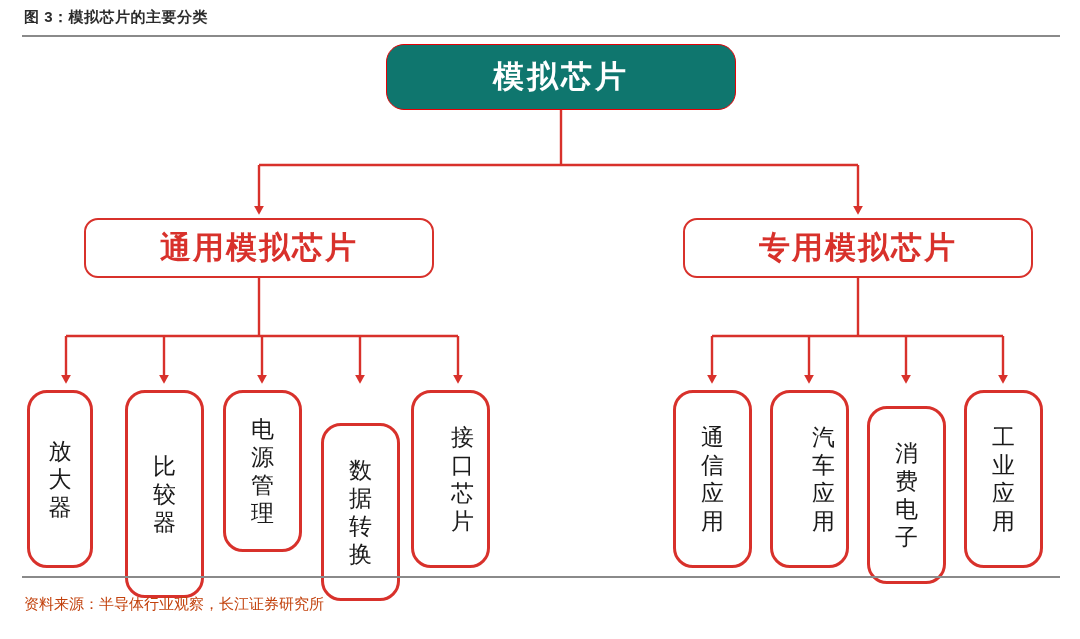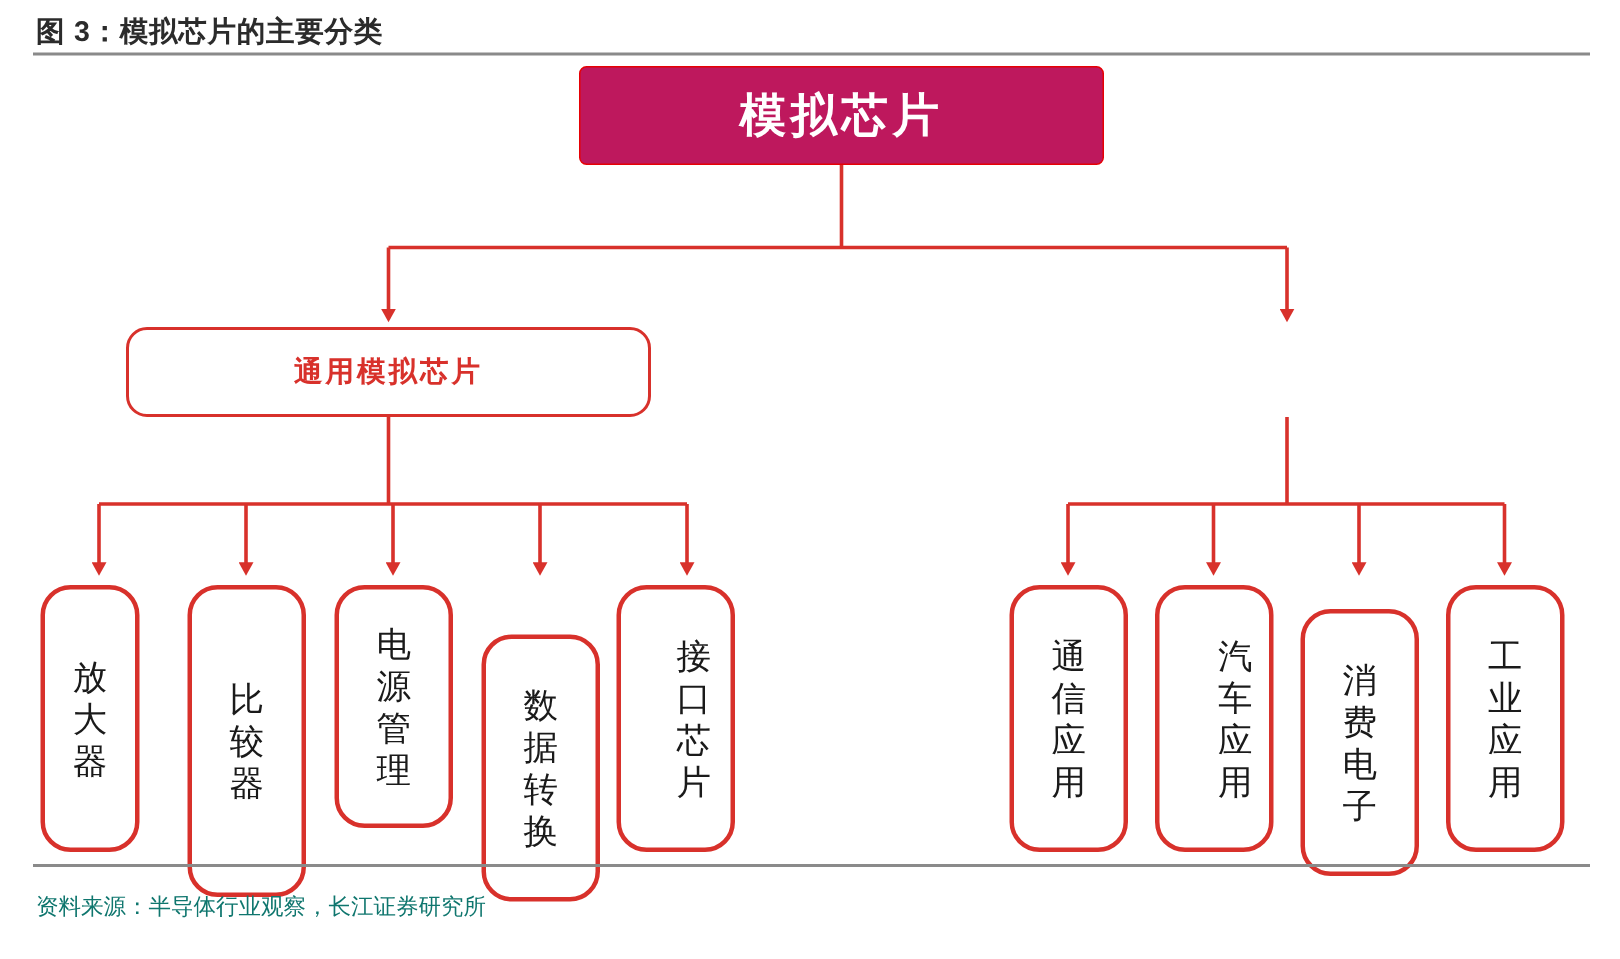--- a/index.html
+++ b/index.html
@@ -13,21 +13,21 @@
     position: relative;
     font-family: "Liberation Sans", "DejaVu Sans", sans-serif;
     overflow: hidden;
   }
 
   
   #figure-title {
     position: absolute;
     left: 24px;
     top: 8px;
-    font-size: 19px;
+    font-size: 15px;
     font-weight: bold;
     color: #2b2b2b;
     letter-spacing: 0.5px;
     white-space: nowrap;
   }
   #title-rule {
     position: absolute;
     left: 22px;
     top: 35px;
     width: 1038px;
@@ -40,21 +40,21 @@
     top: 576px;
     width: 1038px;
     height: 0;
     border-top: 2px solid #8a8a8a;
   }
   #source-note {
     position: absolute;
     left: 24px;
     top: 595px;
     font-size: 15px;
-    color: #0f766e;
+    color: #c2410c;
     white-space: nowrap;
   }
 
   
   #diagram {
     position: absolute;
     left: 0;
     top: 0;
     width: 1080px;
     height: 639px;
@@ -70,34 +70,34 @@
   
   .node {
     position: absolute;
     box-sizing: border-box;
     display: flex;
     align-items: center;
     justify-content: center;
     text-align: center;
   }
   .node-root {
-    background: #be185d;
+    background: #0f766e;
     border: 1px solid #E60005;
-    border-radius: 5px;
+    border-radius: 18px;
     color: #ffffff;
     font-size: 31px;
     font-weight: bold;
     letter-spacing: 3px;
   }
   .node-branch {
     background: #ffffff;
     border: 2.5px solid #D8312B;
     border-radius: 14px;
     color: #D8312B;
-    font-size: 19px;
+    font-size: 31px;
     font-weight: bold;
     letter-spacing: 2px;
   }
   .node-leaf {
     background: #ffffff;
     border: 3px solid #D8312B;
     border-radius: 20px;
     color: #1a1a1a;
     font-size: 23px;
     line-height: 1.22;
@@ -147,20 +147,21 @@
       <path d="M809,336 L809,376" marker-end="url(#arrow)"></path>
       <path d="M906,336 L906,376" marker-end="url(#arrow)"></path>
       <path d="M1003,336 L1003,376" marker-end="url(#arrow)"></path>
     </g>
   </svg>
 
   <div class="node node-root" style="left:386px; top:44px; width:350px; height:66px;">模拟芯片</div>
 
   <div class="node node-branch" style="left:84px; top:218px; width:350px; height:60px;">通用模拟芯片</div>
 
+  <div class="node node-branch" style="left:683px; top:218px; width:350px; height:60px;">专用模拟芯片</div>
 
   <div class="node node-leaf" style="left:27px; top:390px; width:66px; height:178px;">
     <span class="leaf-text">放大器</span>
   </div>
   <div class="node node-leaf" style="left:125px; top:390px; width:79px; height:208px;">
     <span class="leaf-text">比较器</span>
   </div>
   <div class="node node-leaf" style="left:223px; top:390px; width:79px; height:162px;">
     <span class="leaf-text">电源管理</span>
   </div>

